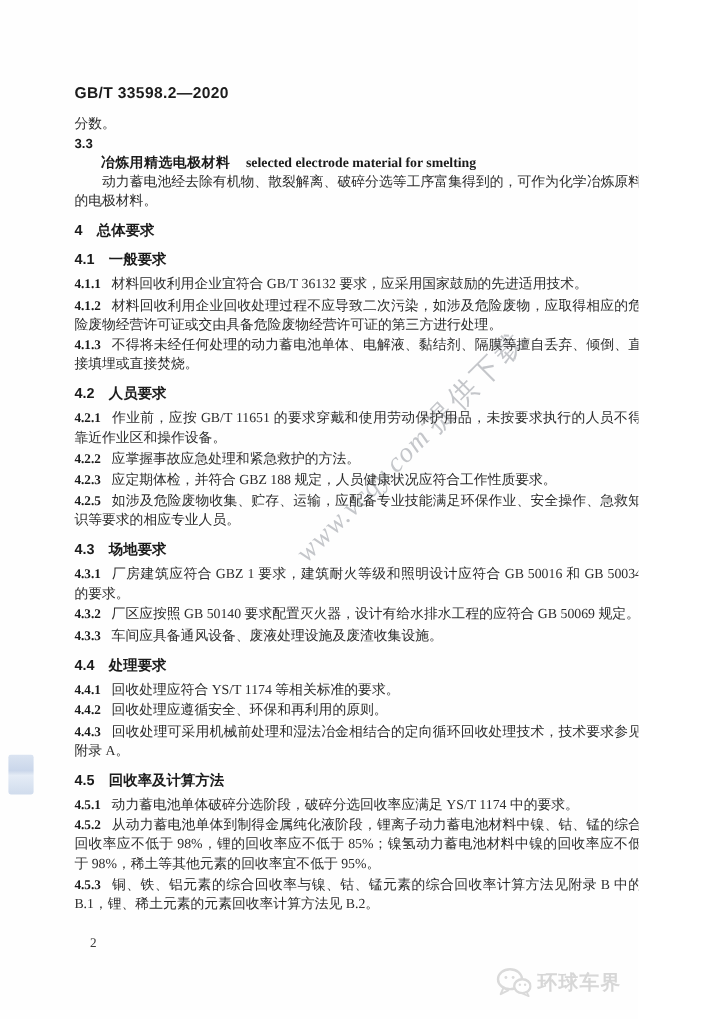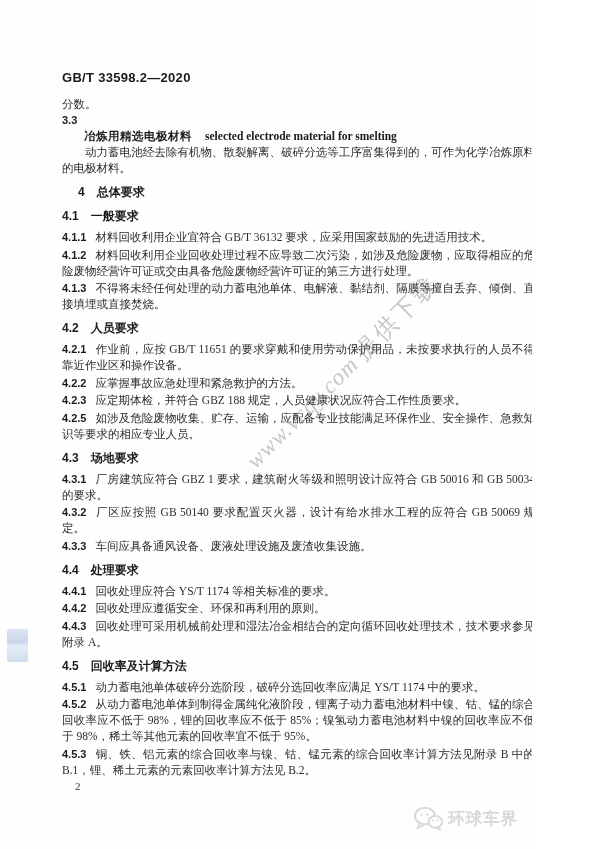--- a/index.html
+++ b/index.html
@@ -30,26 +30,26 @@
   }
   p.term{padding-left:22px;text-align:left;}
   .term-zh{font-weight:700;color:#1b1b1b;letter-spacing:.5px;}
   .term-en{font-weight:700;color:#1b1b1b;margin-left:13px;}
   p.def{text-indent:2em;}
   p.h1,p.h2{
     font-family:"Liberation Sans",sans-serif;
     font-weight:700;font-size:12px;color:#1b1b1b;
     text-align:left;
   }
-  p.h1{margin:8px 0 8px 16px;}
+  p.h1{margin:8px 0 8px 0;}
   p.h2{margin:8px 0 5px 0;}
   .hnum{margin-right:12px;}
   p.clause{margin-top:1.5px;}
   .cnum{
-    font-family:Liberation Sans, sans-serif;
+    font-family:Liberation Serif, serif;
     font-weight:700;font-size:11px;color:#1b1b1b;
     margin-right:9px;white-space:nowrap;
   }
   .page-number{
     position:absolute;left:75px;top:780px;
     font-size:11px;color:#3a3a3a;
   }
   .watermark{
     position:absolute;left:250px;top:448px;
     transform:rotate(-45deg);

